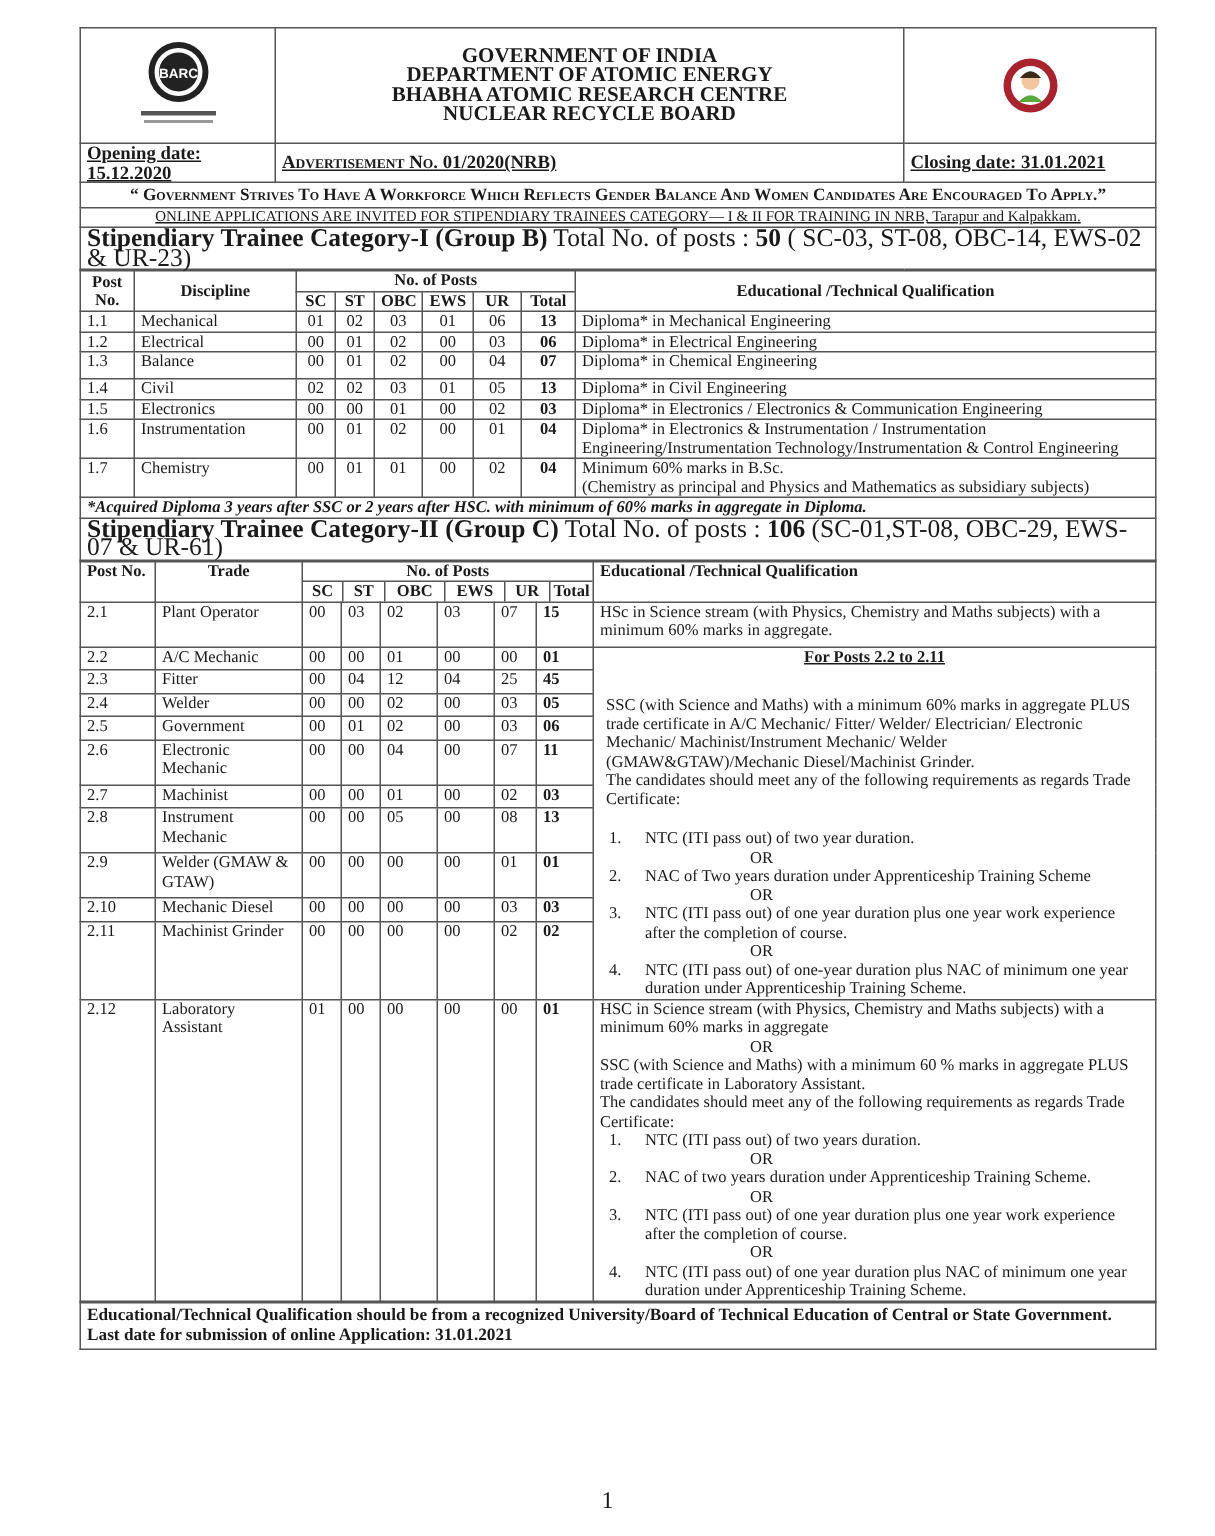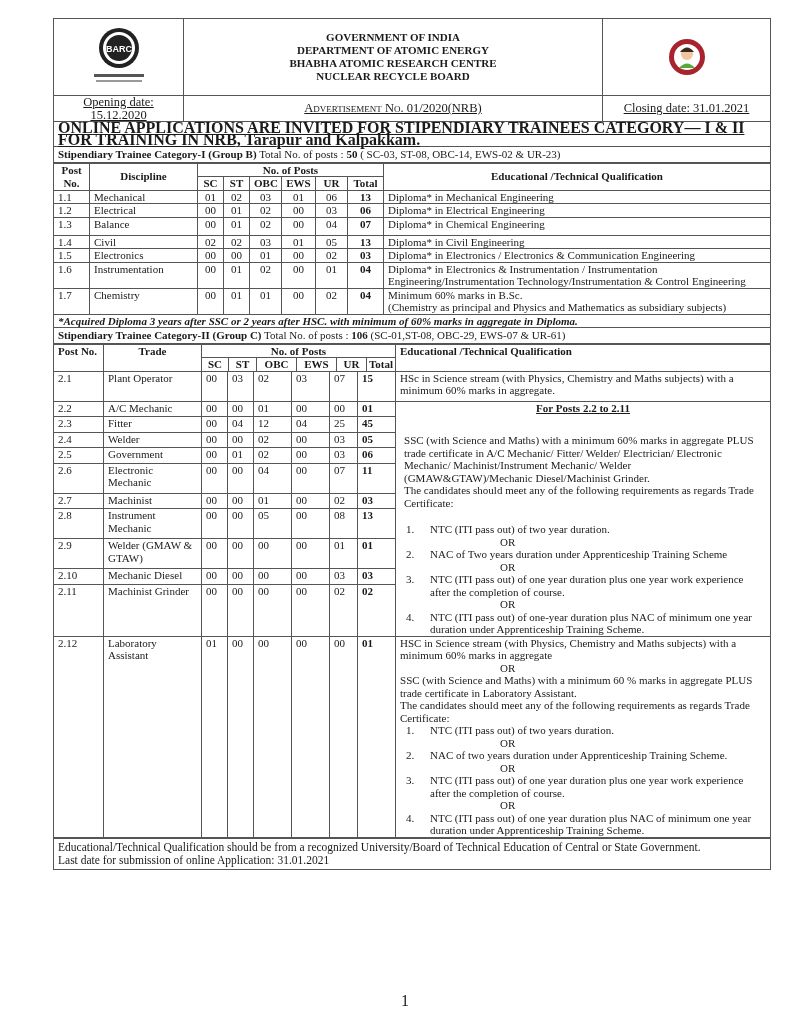--- a/index.html
+++ b/index.html
@@ -3,37 +3,37 @@
 <meta charset="utf-8">
 <style>
   html, body { margin:0; padding:0; background:#ffffff; }
   body { width:810px; height:1024px; position:relative; overflow:hidden;
          font-family:"Liberation Serif", "DejaVu Serif", serif; color:#1a1a1a; font-size:11px; }
   .page { position:absolute; left:53px; top:18px; width:718px; }
   table { border-collapse:collapse; width:100%; table-layout:fixed; }
   td, th { border:1px solid #555; padding:0 4px; vertical-align:top; font-weight:normal; line-height:12.5px; }
   .hdr td { vertical-align:middle; }
   .logo-cell { height:76px; text-align:center; }
-  .title-cell { text-align:center; font-weight:bold; font-size:11px; line-height:13px; }
-  .datebar td { text-align:center; font-weight:normal; font-size:12.5px; height:18px; vertical-align:middle; }
+  .title-cell { text-align:center; font-weight:bold; font-size:14px; line-height:13px; }
+  .datebar td { font-weight:bold; font-size:12.5px; height:18px; vertical-align:middle; }
   .u { text-decoration:underline; }
   .sc { font-variant:small-caps; }
   .quote { text-align:center; font-weight:bold; font-variant:small-caps; font-size:11.5px; line-height:12px; padding:2px 6px; }
-  .invite { text-align:left; font-weight:bold; font-size:16px; line-height:12px; text-decoration:underline; }
-  .cathdr { font-size:11px; padding:1px 4px;margin-top:22px; }
+  .invite { text-align:center; font-weight:normal; font-size:10px; line-height:12px; text-decoration:underline; }
+  .cathdr { font-size:17px; padding:1px 4px;margin-top:22px; }
   .b { font-weight:bold; }
   .c { text-align:center; }
   .tot { font-weight:bold; text-align:center; }
   .qual-h { font-weight:bold; text-align:center; vertical-align:middle; }
   .italic-note { font-style:italic; font-weight:bold;margin-left:30px; }
   .ol { margin:0; padding:0; list-style:none; }
   .ol li { display:flex; }
   .ol li .k { width:24px; flex:none; padding-left:6px; }
   .or { padding-left:100px; }
-  .footer-text { font-weight:normal; font-size:11.5px; line-height:13px; padding:2px 4px; }
+  .footer-text { font-weight:bold; font-size:11.5px; line-height:13px; padding:2px 4px; }
   .pagenum { position:absolute; top:992px; left:0; width:810px; text-align:center; font-size:16px; }
   .logo-svg { display:block; margin:0 auto; }
 </style>
 </head>
 <body>
 
 <div class="page">
 
   <table class="hdr">
     <colgroup>
@@ -68,20 +68,23 @@
           <path d="M12 33 Q20 24 28 33 Z" fill="#5aa83a"></path>
         </svg>
       </td>
     </tr>
     <tr class="datebar">
       <td><span class="u">Opening date: 15.12.2020</span></td>
       <td><span class="u sc">Advertisement No. 01/2020(NRB)</span></td>
       <td><span class="u">Closing date: 31.01.2021</span></td>
     </tr>
     <tr>
+          <td colspan="3" class="quote">“ Government Strives To Have A Workforce Which Reflects Gender Balance And Women Candidates Are Encouraged To Apply.”</td>
+        </tr>
+    <tr>
           <td colspan="3" class="invite">ONLINE APPLICATIONS ARE INVITED FOR STIPENDIARY TRAINEES CATEGORY— I &amp; II FOR TRAINING IN  NRB, Tarapur and Kalpakkam.</td>
         </tr>
     <tr>
           <td colspan="3" class="cathdr"><span class="b">Stipendiary Trainee Category-I (Group B)</span><span>  Total  No. of posts :  </span><span class="b">50</span><span> ( SC-03, ST-08, OBC-14, EWS-02 &amp; UR-23)</span></td>
         </tr>
   </tbody>
     </table>
 
   <table class="num" style="border-top:none;">
     <colgroup>

